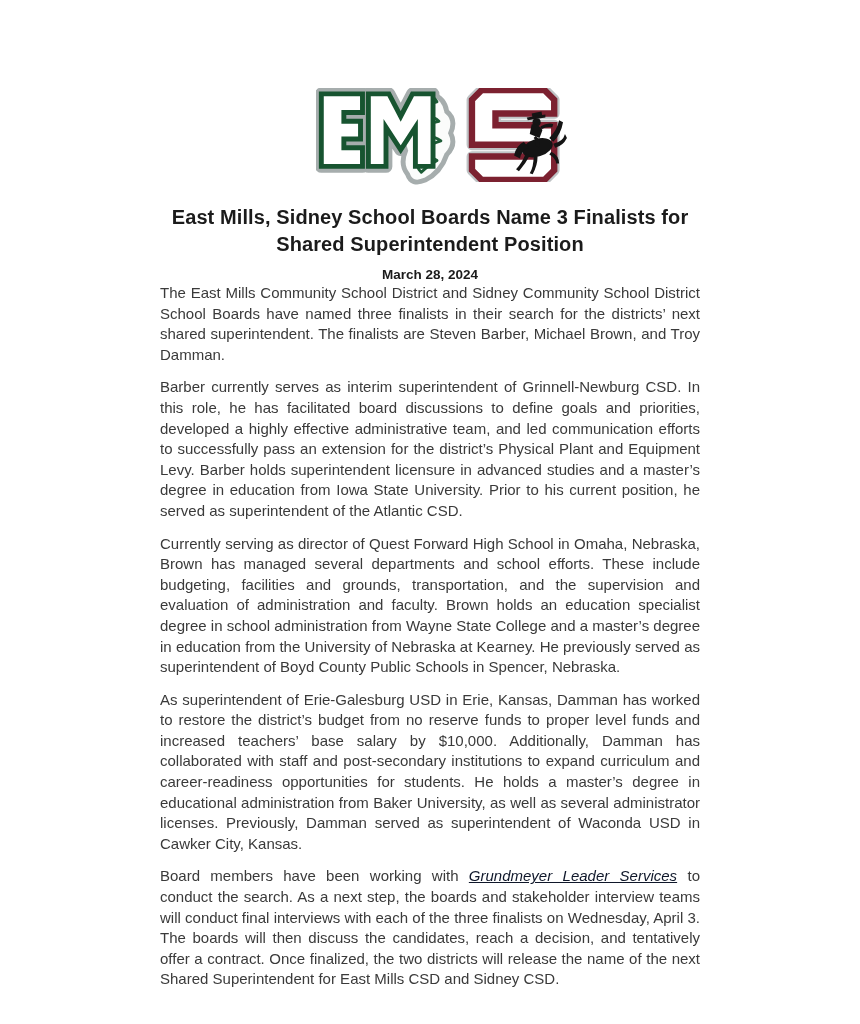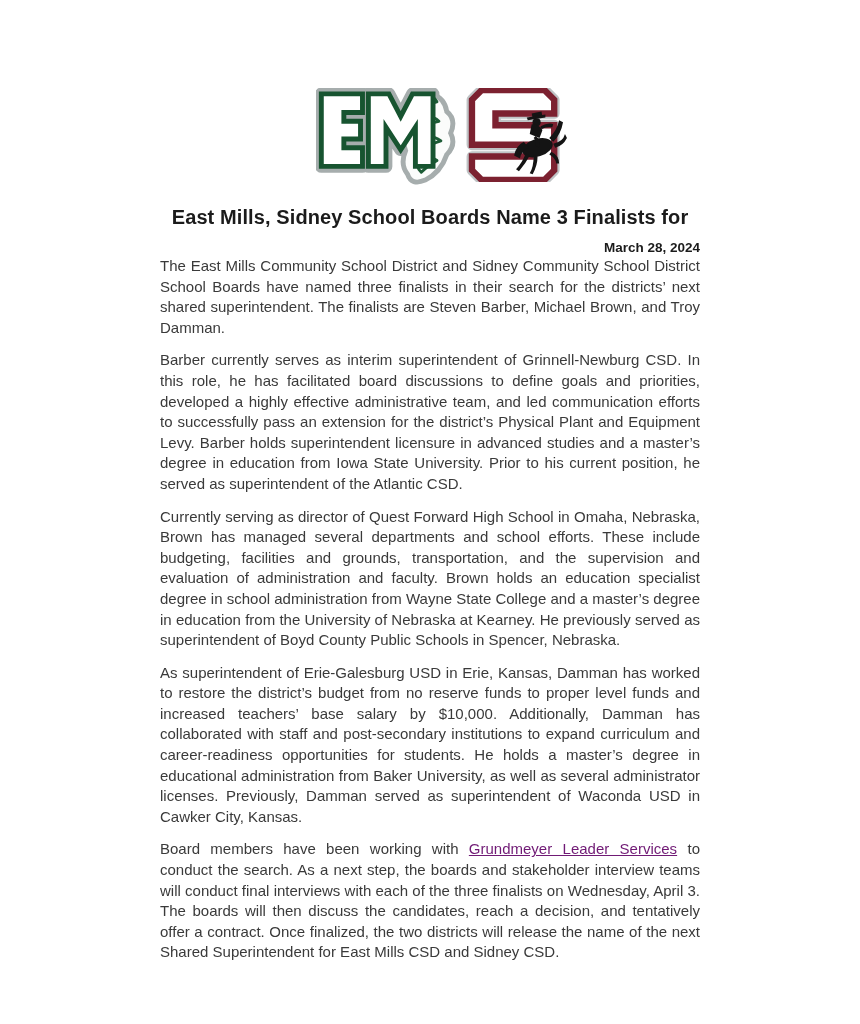--- a/index.html
+++ b/index.html
@@ -27,36 +27,37 @@
     margin: 18px 0 0;
     text-align: center;
     font-size: 20px;
     line-height: 27px;
     font-weight: bold;
     color: #1b1b1b;
     letter-spacing: 0.1px;
   }
   .date-line {
     margin-top: 9px;
-    text-align: right;
+    text-align: center;
     font-size: 13.5px;
     line-height: 16px;
     font-weight: bold;
     color: #1b1b1b;
   }
   .article {
     font-size: 15px;
     line-height: 20.6px;
     color: #3a3a3a;
     text-align: justify;
   }
   .article p { margin: 0 0 12px; }
   a.doc-link {
-    color: #701a75;
+    color: #0f172a;
     text-decoration: underline;
+    font-style: italic;
   }
 </style>
 </head>
 <body>
 
 <div class="page">
 
   <div class="logo-row">
 
     <svg width="140" height="98" viewBox="0 0 140 100" role="img" aria-label="East Mills EM claw logo">
@@ -103,20 +104,21 @@
         <path d="M23 45 Q23 57 19 63 L22 64 Q27 55 27 46 Z"></path>
         <path d="M41 41 Q49 45 49 53 L46 53 Q45 47 39 44 Z"></path>
         <path d="M25 25 Q31 29 29 37 L25 35 Q26 29 23 27 Z"></path>
       </g>
     </svg>
 
   </div>
 
   <h1 class="title">
     <span>East Mills, Sidney School Boards Name 3 Finalists for</span><br>
+    <span>Shared Superintendent Position</span>
   </h1>
 
   <div class="date-line">March 28, 2024</div>
 
   <div class="article">
     <p>The East Mills Community School District and Sidney Community School District School Boards have named three finalists in their search for the districts’ next shared superintendent. The finalists are Steven Barber, Michael Brown, and Troy Damman.</p>
     <p>Barber currently serves as interim superintendent of Grinnell-Newburg CSD. In this role, he has facilitated board discussions to define goals and priorities, developed a highly effective administrative team, and led communication efforts to successfully pass an extension for the district’s Physical Plant and Equipment Levy. Barber holds superintendent licensure in advanced studies and a master’s degree in education from Iowa State University. Prior to his current position, he served as superintendent of the Atlantic CSD.</p>
     <p>Currently serving as director of Quest Forward High School in Omaha, Nebraska, Brown has managed several departments and school efforts. These include budgeting, facilities and grounds, transportation, and the supervision and evaluation of administration and faculty. Brown holds an education specialist degree in school administration from Wayne State College and a master’s degree in education from the University of Nebraska at Kearney. He previously served as superintendent of Boyd County Public Schools in Spencer, Nebraska.</p>
     <p>As superintendent of Erie-Galesburg USD in Erie, Kansas, Damman has worked to restore the district’s budget from no reserve funds to proper level funds and increased teachers’ base salary by $10,000. Additionally, Damman has collaborated with staff and post-secondary institutions to expand curriculum and career-readiness opportunities for students. He holds a master’s degree in educational administration from Baker University, as well as several administrator licenses. Previously, Damman served as superintendent of Waconda USD in Cawker City, Kansas.</p>
     <p><span>Board members have been working with </span><a href="#" class="doc-link">Grundmeyer Leader Services</a><span> to conduct the search. As a next step, the boards and stakeholder interview teams will conduct final interviews with each of the three finalists on Wednesday, April 3. The boards will then discuss the candidates, reach a decision, and tentatively offer a contract.  Once finalized, the two districts will release the name of the next Shared Superintendent for East Mills CSD and Sidney CSD.</span></p>

